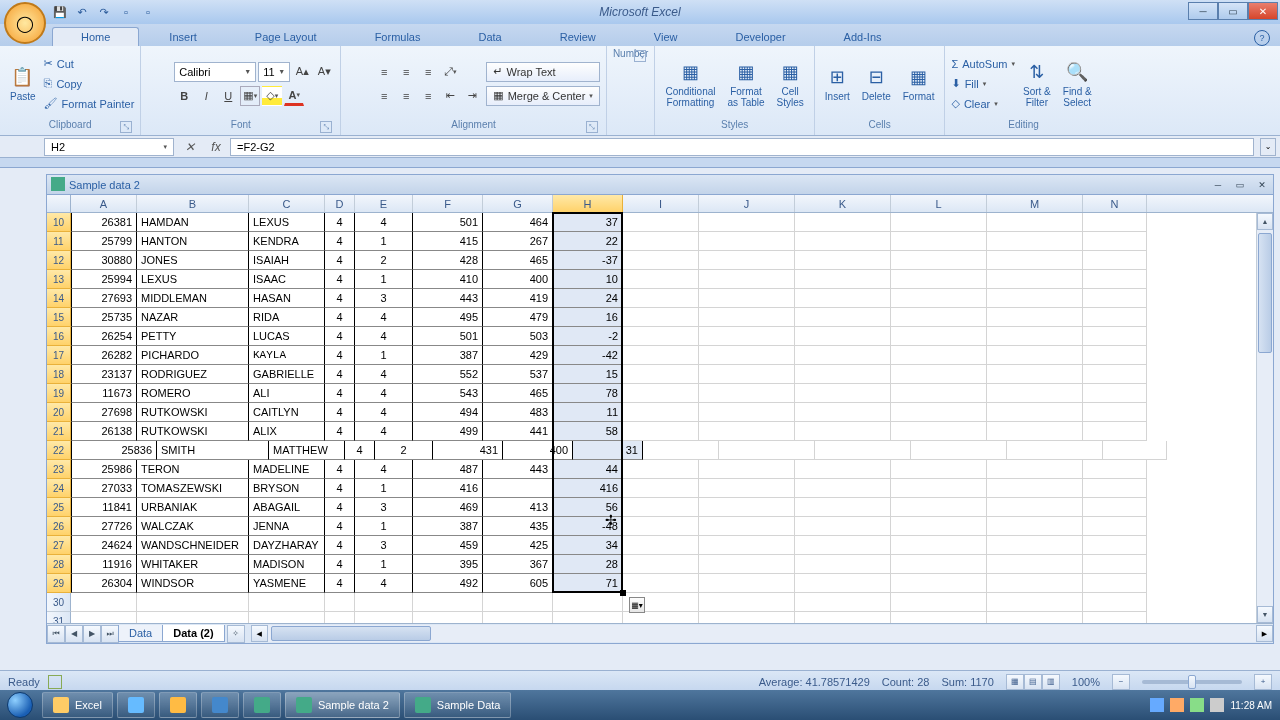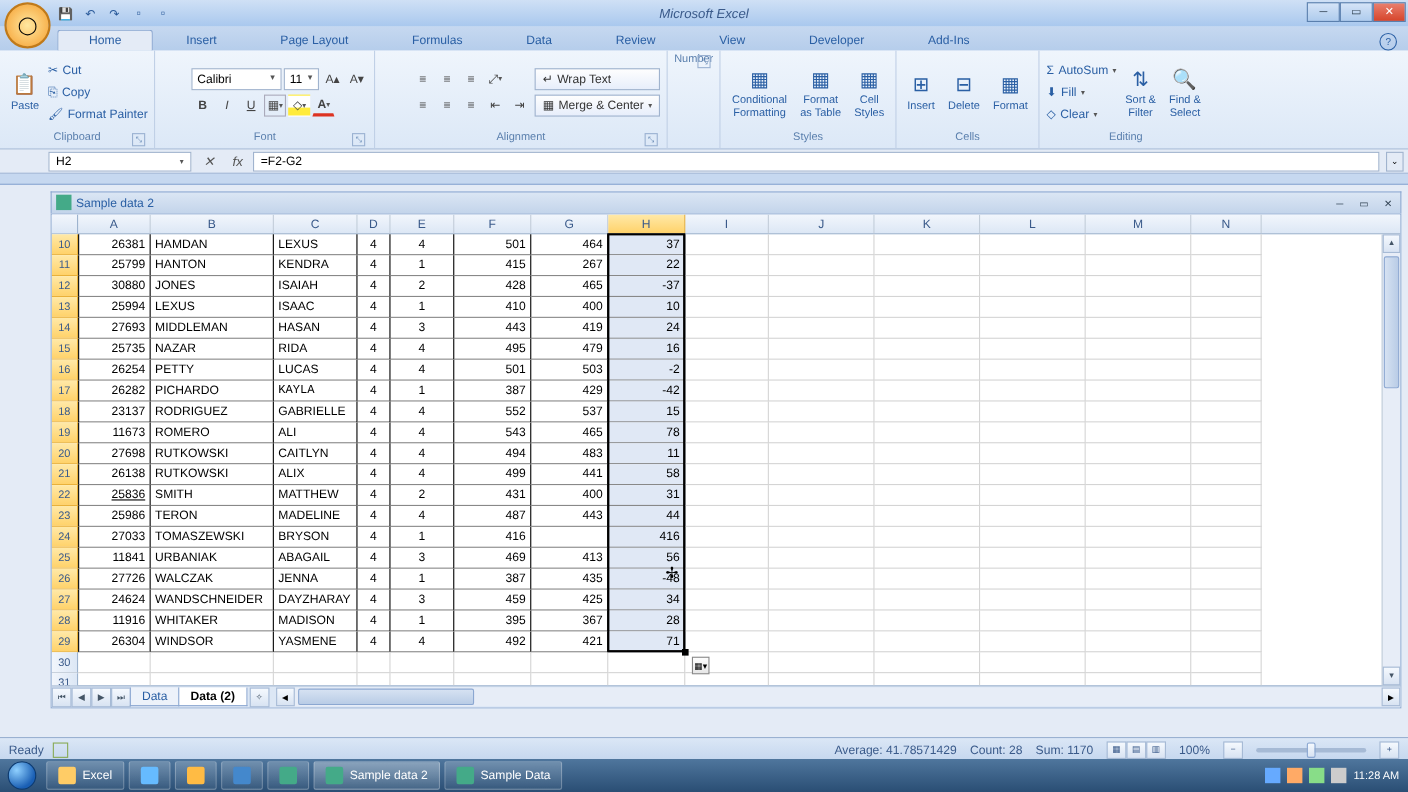--- a/index.html
+++ b/index.html
@@ -561,21 +561,21 @@
           <div class="cell data num sel" style="width: 70px; border-right: 1px solid rgb(0, 0, 0); border-bottom: 1px solid rgb(136, 136, 136);">58</div>
           <div class="cell" style="width: 76px;"></div>
           <div class="cell" style="width: 96px;"></div>
           <div class="cell" style="width: 96px;"></div>
           <div class="cell" style="width: 96px;"></div>
           <div class="cell" style="width: 96px;"></div>
           <div class="cell" style="width: 64px;"></div>
         </div>
         <div class="row">
           <div class="row-h sel">22</div>
-          <div class="cell data num" style="width: 66px; border-right: 1px solid rgb(0, 0, 0); border-bottom: 1px solid rgb(136, 136, 136); border-left: 1px solid rgb(0, 0, 0); text-decoration: underline;">25836</div>
+          <div class="cell data num" style="width: 86px; border-right: 1px solid rgb(0, 0, 0); border-bottom: 1px solid rgb(136, 136, 136); border-left: 1px solid rgb(0, 0, 0);">25836</div>
           <div class="cell data" style="width: 112px; border-right: 1px solid rgb(0, 0, 0); border-bottom: 1px solid rgb(136, 136, 136);">SMITH</div>
           <div class="cell data" style="width: 76px; border-right: 1px solid rgb(0, 0, 0); border-bottom: 1px solid rgb(136, 136, 136);">MATTHEW</div>
           <div class="cell data ctr" style="width: 30px; border-right: 1px solid rgb(0, 0, 0); border-bottom: 1px solid rgb(136, 136, 136);">4</div>
           <div class="cell data ctr" style="width: 58px; border-right: 1px solid rgb(0, 0, 0); border-bottom: 1px solid rgb(136, 136, 136);">2</div>
           <div class="cell data num" style="width: 70px; border-right: 1px solid rgb(0, 0, 0); border-bottom: 1px solid rgb(136, 136, 136);">431</div>
           <div class="cell data num" style="width: 70px; border-right: 1px solid rgb(0, 0, 0); border-bottom: 1px solid rgb(136, 136, 136);">400</div>
           <div class="cell data num sel" style="width: 70px; border-right: 1px solid rgb(0, 0, 0); border-bottom: 1px solid rgb(136, 136, 136);">31</div>
           <div class="cell" style="width: 76px;"></div>
           <div class="cell" style="width: 96px;"></div>
           <div class="cell" style="width: 96px;"></div>
@@ -686,21 +686,21 @@
           <div class="cell" style="width: 64px;"></div>
         </div>
         <div class="row">
           <div class="row-h sel">29</div>
           <div class="cell data num" style="width: 66px; border-right: 1px solid rgb(0, 0, 0); border-bottom: 1px solid rgb(136, 136, 136); border-left: 1px solid rgb(0, 0, 0);">26304</div>
           <div class="cell data" style="width: 112px; border-right: 1px solid rgb(0, 0, 0); border-bottom: 1px solid rgb(136, 136, 136);">WINDSOR</div>
           <div class="cell data" style="width: 76px; border-right: 1px solid rgb(0, 0, 0); border-bottom: 1px solid rgb(136, 136, 136);">YASMENE</div>
           <div class="cell data ctr" style="width: 30px; border-right: 1px solid rgb(0, 0, 0); border-bottom: 1px solid rgb(136, 136, 136);">4</div>
           <div class="cell data ctr" style="width: 58px; border-right: 1px solid rgb(0, 0, 0); border-bottom: 1px solid rgb(136, 136, 136);">4</div>
           <div class="cell data num" style="width: 70px; border-right: 1px solid rgb(0, 0, 0); border-bottom: 1px solid rgb(136, 136, 136);">492</div>
-          <div class="cell data num" style="width: 70px; border-right: 1px solid rgb(0, 0, 0); border-bottom: 1px solid rgb(136, 136, 136);">421</div>
+          <div class="cell data num" style="width: 70px; border-right: 1px solid rgb(0, 0, 0); border-bottom: 1px solid rgb(136, 136, 136);">605</div>
           <div class="cell data num sel" style="width: 70px; border-right: 1px solid rgb(0, 0, 0); border-bottom: 1px solid rgb(136, 136, 136);">71</div>
           <div class="cell" style="width: 76px;"></div>
           <div class="cell" style="width: 96px;"></div>
           <div class="cell" style="width: 96px;"></div>
           <div class="cell" style="width: 96px;"></div>
           <div class="cell" style="width: 96px;"></div>
           <div class="cell" style="width: 64px;"></div>
         </div>
         <div class="row">
           <div class="row-h">30</div>

